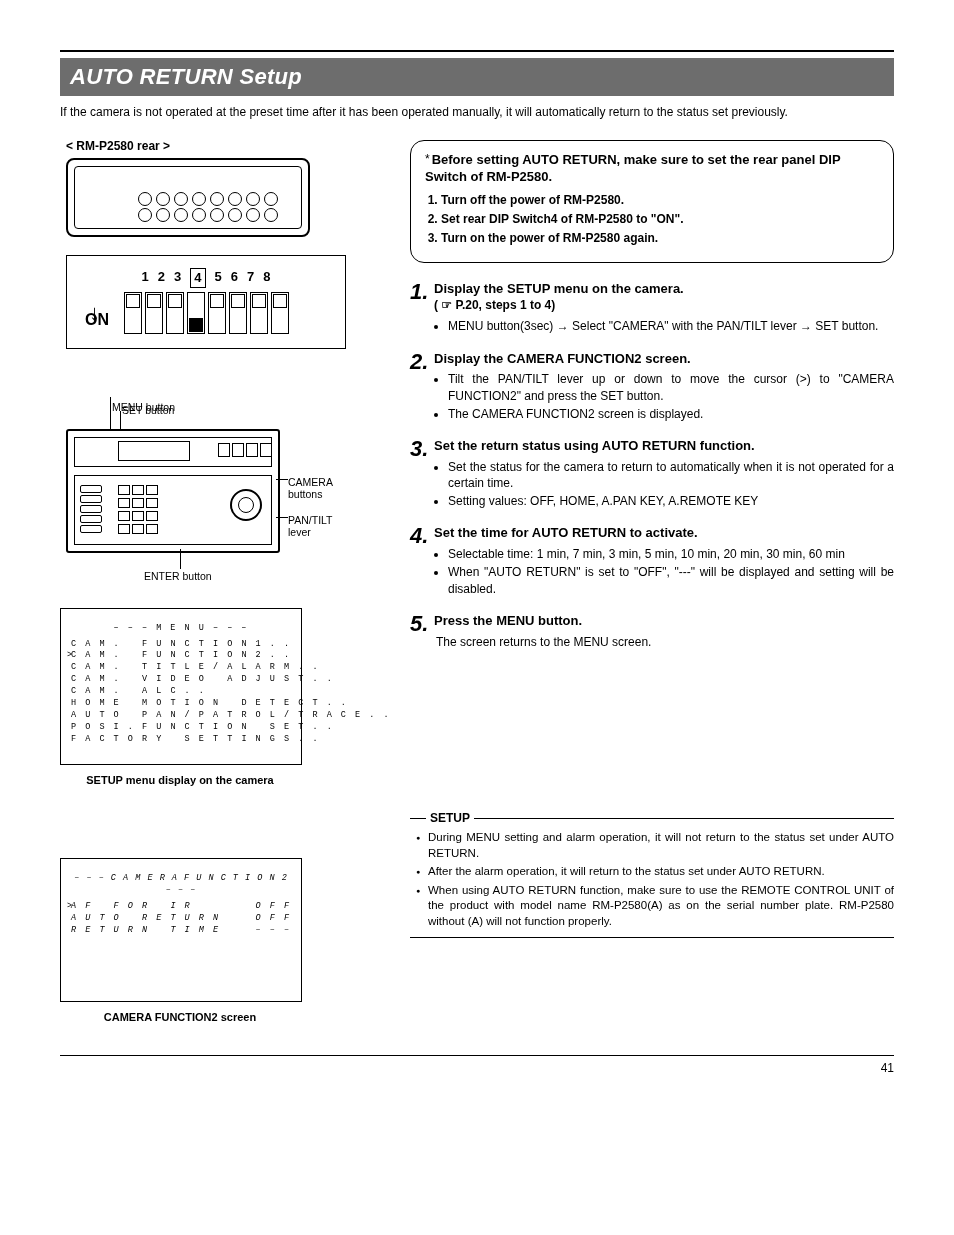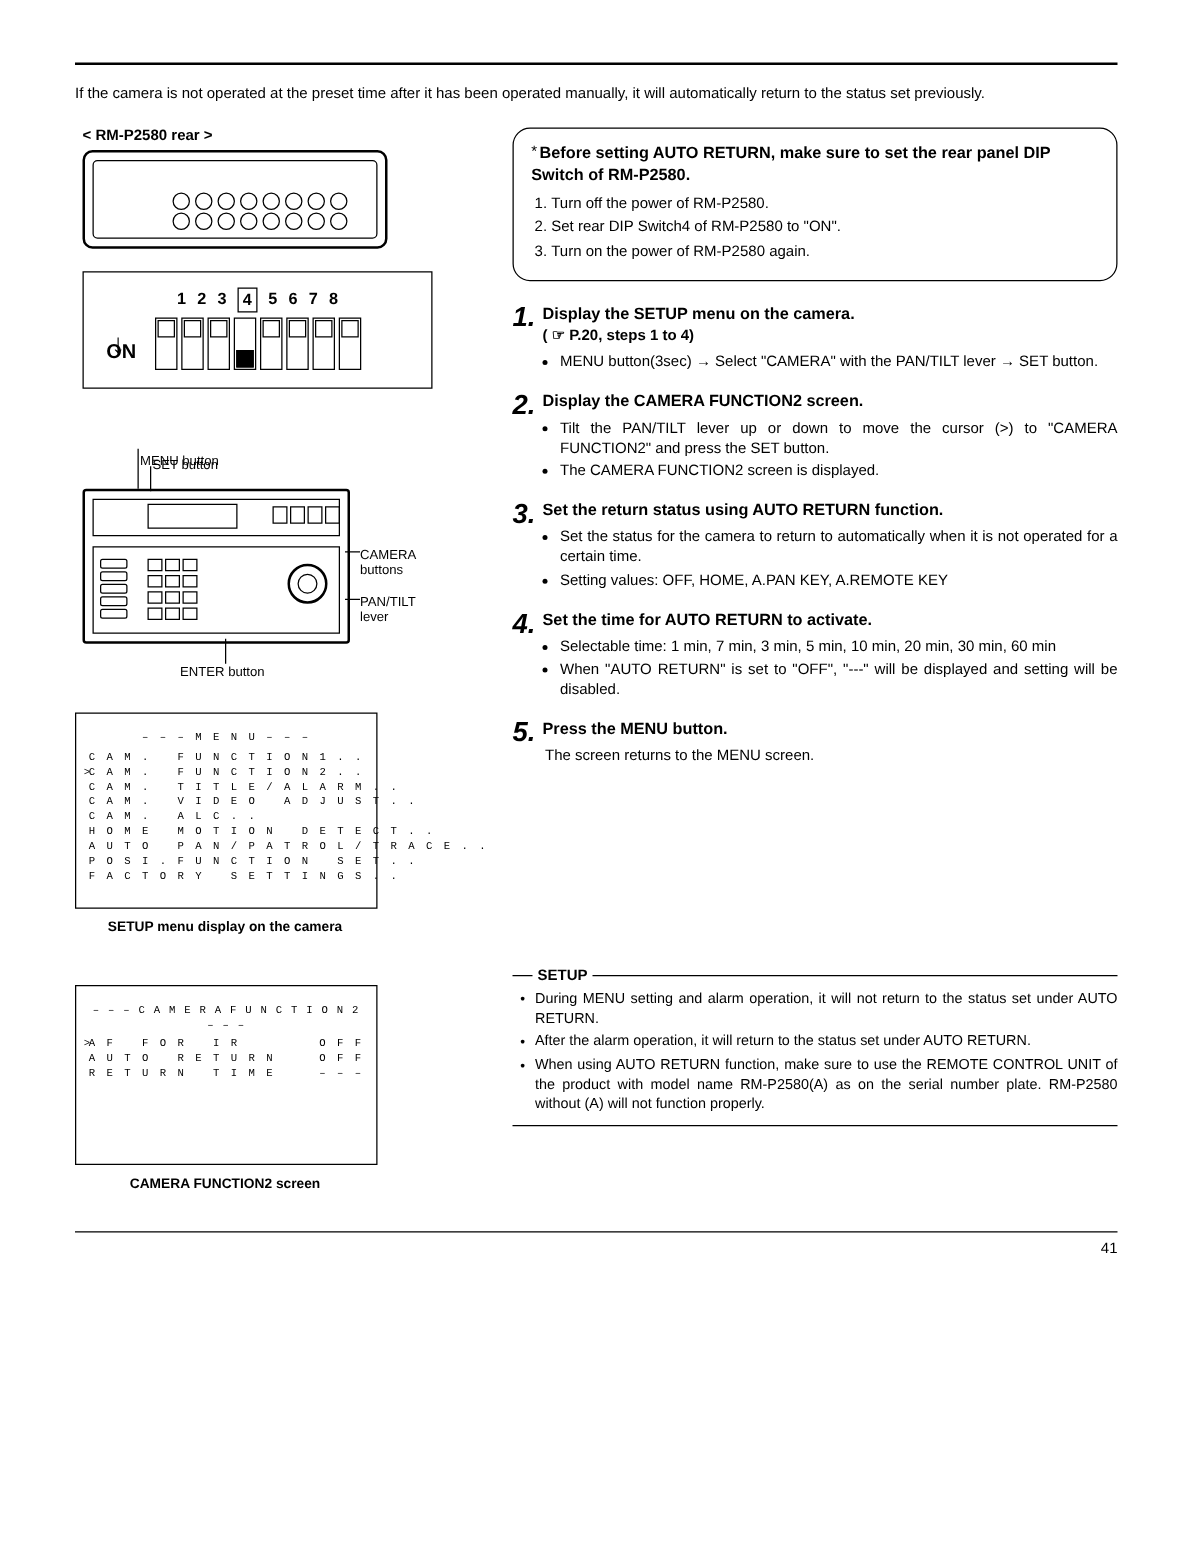--- a/index.html
+++ b/index.html
@@ -88,27 +88,27 @@
   .osd-box{
     width:220px; border:1px solid #000; padding:14px 10px 18px 10px; margin-top:34px;
     font-family: "Courier New", monospace; font-size:8.5px; letter-spacing:2px; line-height:1.4;
     position:relative;
   }
   .osd-title{text-align:center; margin-bottom:4px;}
   .osd-row{white-space:pre;}
   .osd-cursor{position:absolute; left:6px;}
   .osd-caption{text-align:center; font-weight:bold; font-size:11px; margin-top:8px; width:240px;}
   
-  .osd2{margin-top:38px; height:110px;}
+  .osd2{margin-top:71px; height:110px;font-style:italic;}
   .osd2 .osd-r{float:right;}
   
   .info-outer{border:1px solid #000; border-radius:14px; padding:10px 14px 12px 14px; margin-top:2px;}
   .info-h{font-weight:bold; font-size:13px;}
   .info-ast{vertical-align:top; font-size:12px; margin-right:2px;}
-  .info-ol{margin:6px 0 0 16px; padding:0;}
+  .info-ol{margin:6px 0 0 16px; padding:0;font-weight:bold;}
   .info-ol li{margin:3px 0; font-size:12px;}
   
   .steps{margin-top:18px;}
   .step{display:flex; margin-bottom:14px;}
   .step-num{font-size:22px; font-weight:bold; font-style:italic; width:24px; flex-shrink:0; line-height:1;}
   .step-body{flex:1;}
   .step-title{font-weight:bold; font-size:13px; line-height:1.3;}
   .ref-icon{font-size:12px;}
   .step-ul{margin:4px 0 0 2px; padding-left:12px;}
   .step-ul li{margin:2px 0; font-size:12px; text-align:justify;}
@@ -123,20 +123,21 @@
   .memo-ul li::before{content:"●"; font-size:7px; position:absolute; left:-12px; top:3px;}
   .memo-bot{height:1px; background:#000; margin-top:8px;}
   
   .footer{margin-top:30px; border-top:1px solid #000; padding-top:4px; text-align:right; font-size:12px;}
 </style>
 </head>
 <body>
 
 <div class="page-wrap">
 
+  <div class="title-bar">AUTO RETURN Setup</div>
   <p class="intro">If the camera is not operated at the preset time after it has been operated manually, it will automatically return to the status set previously.</p>
 
   <div class="cols">
 
     <div class="col-left">
       <div class="rear-label">&lt; RM-P2580 rear &gt;</div>
       <div class="rear-box">
         <div class="rear-inner"></div>
         <div class="rear-conn-row">
           <div class="rear-conn"></div>

